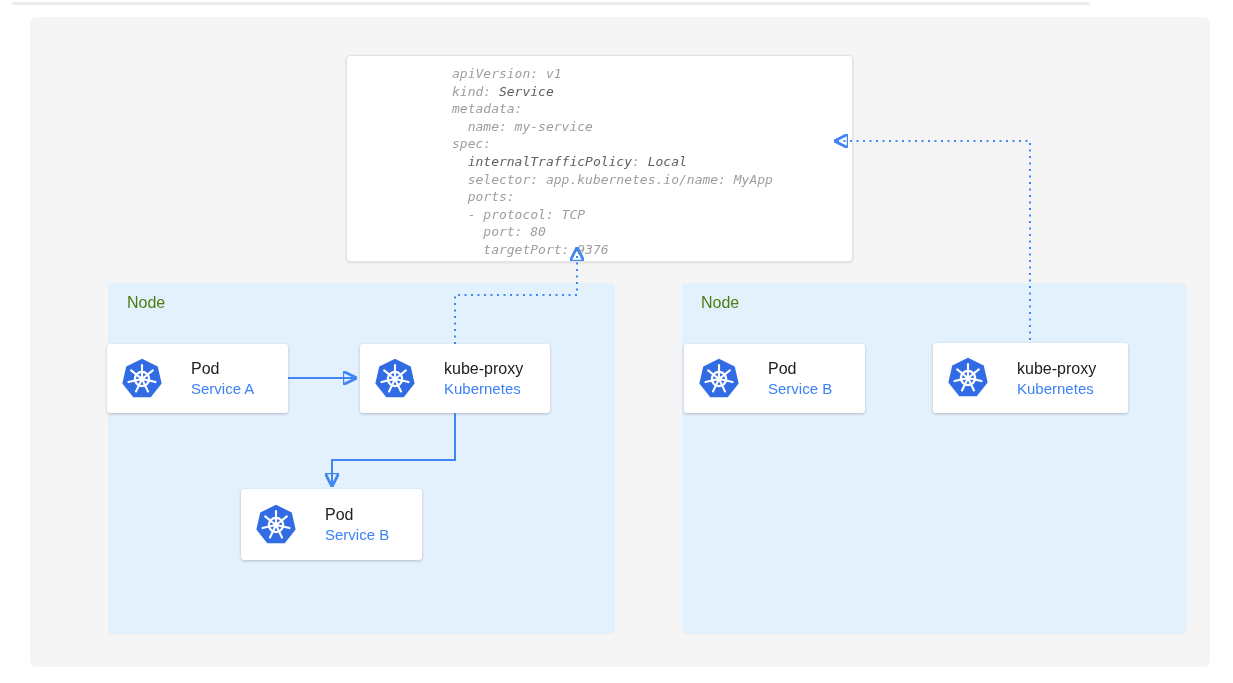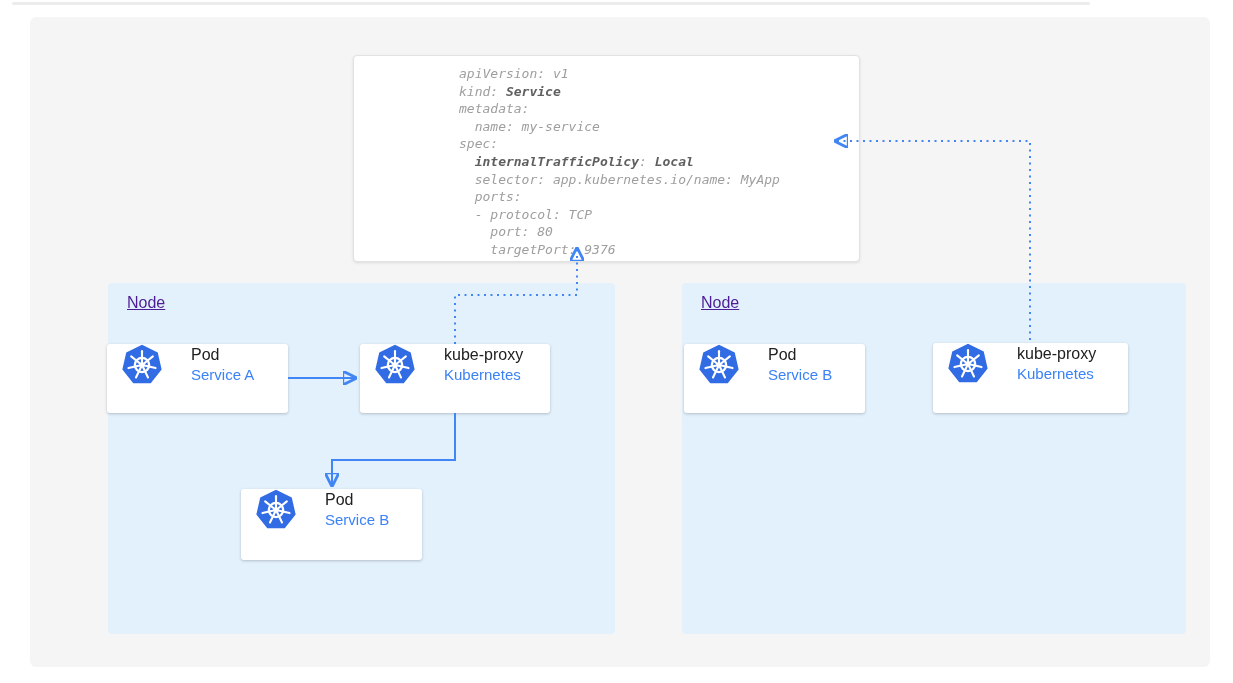--- a/index.html
+++ b/index.html
@@ -24,63 +24,62 @@
   .panel {
     position: absolute;
     left: 30px; top: 17px;
     width: 1180px; height: 650px;
     background: var(--panel-bg, #f5f5f5);
     border-radius: 6px;
   }
   
   .yaml-card {
     position: absolute;
-    left: 323px; top: 38px;
+    left: 316px; top: 38px;
     width: 507px; height: 207px;
     background: #ffffff;
     border: 1px solid #e2e2e2;
     border-radius: 4px;
     box-shadow: 0 1px 3px rgba(0,0,0,0.10);
     padding: 9px 10px 4px 105px;
   }
   .yaml {
     font-family: "DejaVu Sans Mono", "Liberation Mono", monospace;
     font-style: italic;
     font-size: 13px;
     line-height: 17.6px;
     color: var(--yaml-text, #9e9e9e);
     white-space: pre;
   }
   .yaml .bold {
-    font-weight: bold;
+    font-weight: normal;
     color: var(--yaml-bold, #5f5f5f);
   }
   
   .node {
     position: absolute;
     background: var(--node-bg, #e3f1fd);
     border-radius: 4px;
   }
   .node-left  { left: 78px;  top: 266px; width: 507px; height: 351px; }
   .node-right { left: 652px; top: 266px; width: 504px; height: 351px; }
   .node-label {
     position: absolute;
     left: 19px; top: 11px;
     font-size: 16px;
-    color: #4c1d95;
-    text-decoration: underline;
+    color: #4d7c0f;
   }
   
   .card {
     position: absolute;
     background: #ffffff;
     border-radius: 3px;
     box-shadow: 0 1px 3px rgba(0,0,0,0.22);
     display: flex;
-    align-items: flex-start;
+    align-items: center;
     padding-left: 13px;
   }
   .card-pod-a  { left: 107px; top: 344px; width: 181px; height: 69px; }
   .card-kp-1   { left: 360px; top: 344px; width: 190px; height: 69px; }
   .card-pod-b1 { left: 241px; top: 489px; width: 181px; height: 71px; }
   .card-pod-b2 { left: 684px; top: 344px; width: 181px; height: 69px; }
   .card-kp-2   { left: 933px; top: 343px; width: 195px; height: 70px; }
   .k8s-icon { width: 44px; height: 42px; flex: 0 0 44px; display: inline-block; }
   .k8s-icon svg { width: 44px; height: 42px; display: block; }
   .card-text { margin-left: 27px; }

